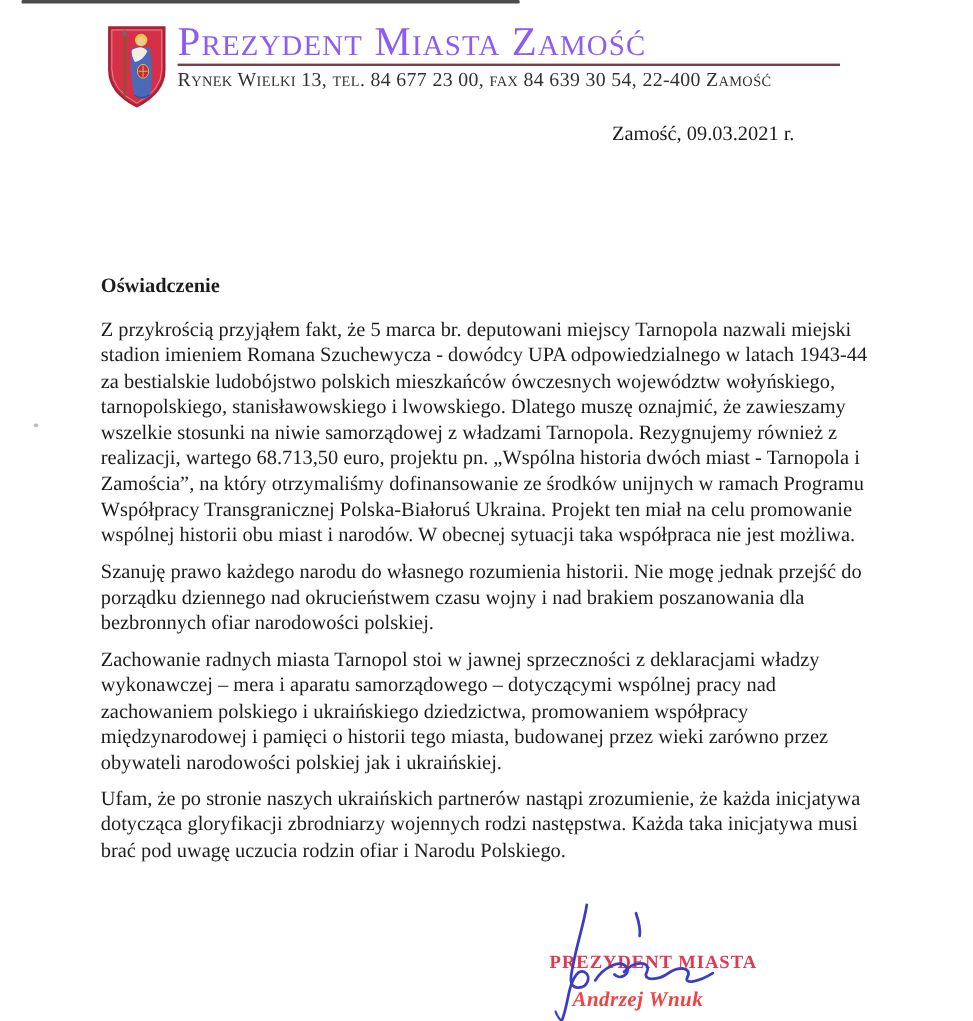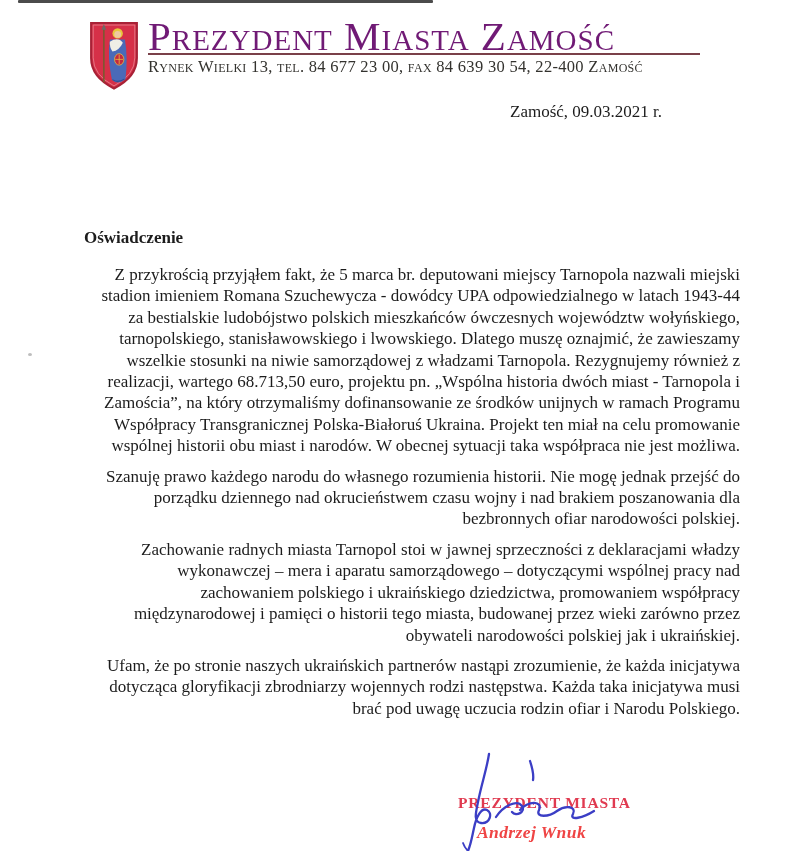--- a/index.html
+++ b/index.html
@@ -14,37 +14,37 @@
   
   .top-artifact{position:absolute;top:0;left:18px;width:415px;height:3px;background:#4b4b4b;border-radius:1px;}
   .speck{position:absolute;top:353px;left:28px;width:4px;height:3px;background:#9a9a9a;border-radius:50%;opacity:.65;}
 
   
   .crest{position:absolute;left:88px;top:20px;width:52px;height:72px;}
   .masthead{position:absolute;left:148px;top:20px;width:552px;}
   .masthead-title{
     font-family:"Liberation Serif", serif;
     font-variant:small-caps;
-    font-size:41px;line-height:32px;
-    letter-spacing:1px;color:#701a75;
+    font-size:34px;line-height:32px;
+    letter-spacing:1px;color:#8b5cf6;
     white-space:nowrap;
   }
   .masthead-rule{height:0;border-top:2px solid #7a4049;margin-top:1px;width:552px;}
   .masthead-address{
     font-variant:small-caps;
     font-size:16.5px;line-height:20px;margin-top:2px;
     letter-spacing:.3px;color:#33322e;white-space:nowrap;
   }
 
   .date-line{position:absolute;left:510px;top:102px;font-size:17px;color:#1c1c1c;white-space:nowrap;}
 
   
   .letter-body{position:absolute;left:84px;top:228px;width:656px;}
   .letter-heading{font-size:17px;margin:0 0 16px 0;font-weight:bold;}
-  .letter-body p{font-size:17px;line-height:21.4px;margin:0 0 9px 0;text-align:right;}
+  .letter-body p{font-size:17px;line-height:21.4px;margin:0 0 9px 0;text-align:left;}
 
   
   .signature-block{position:absolute;left:430px;top:748px;width:230px;height:103px;}
   .stamp-title{
     position:absolute;left:28px;top:46px;
     font-weight:bold;font-size:15.5px;letter-spacing:.8px;
     color:#e03a50;white-space:nowrap;
   }
   .stamp-name{
     position:absolute;left:47px;top:74px;

